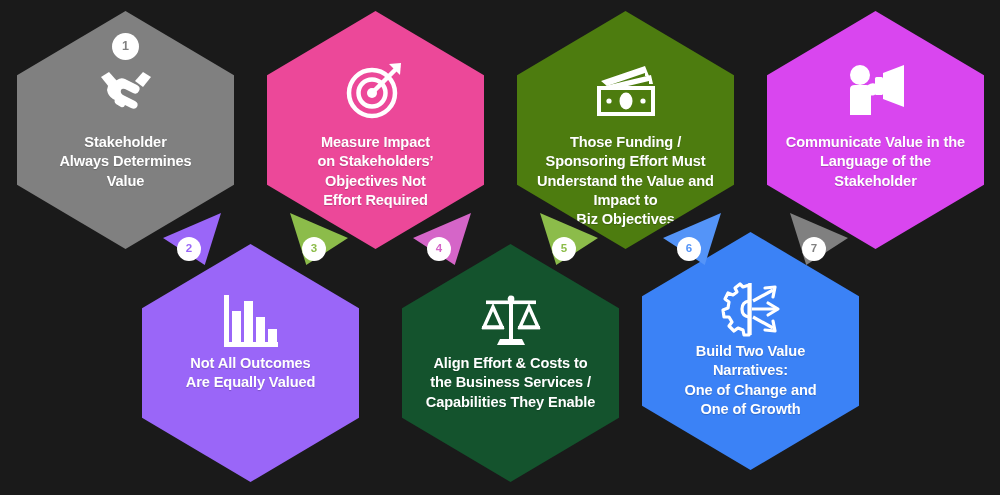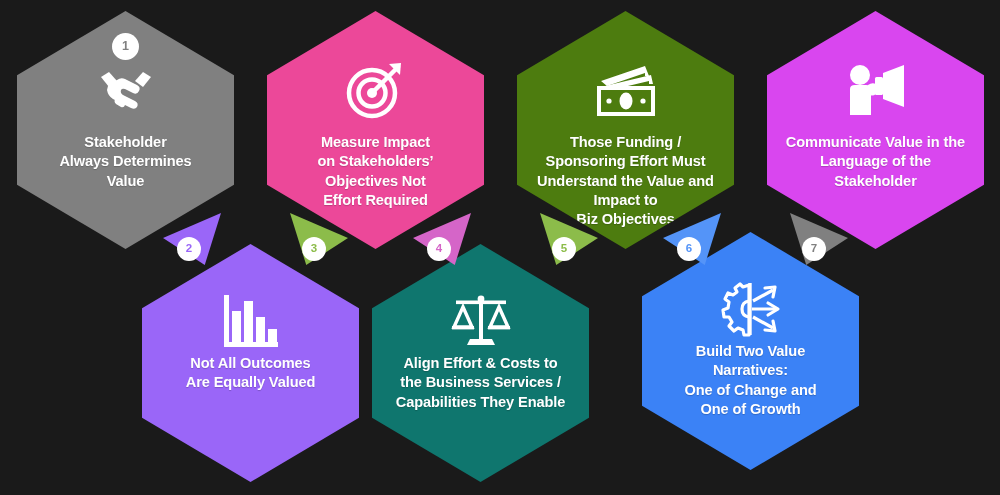--- a/index.html
+++ b/index.html
@@ -158,21 +158,21 @@
         <rect x="10" y="18" width="9" height="31"></rect>
         <rect x="22" y="8" width="9" height="41"></rect>
         <rect x="34" y="24" width="9" height="25"></rect>
         <rect x="46" y="36" width="9" height="13"></rect>
       </svg>
     </div>
     <div class="hex-label">Not All Outcomes
 Are Equally Valued</div>
   </div>
 
-  <div class="hex row-bot" style="left: 372px; top: 244px; background: #0f766e;">
+  <div class="hex row-bot" style="left: 402px; top: 244px; background: #14532d;">
     <div class="hex-icon">
       <svg width="62" height="56" viewBox="0 0 62 56" fill="#fff">
         <circle cx="31" cy="6" r="3.4"></circle>
         <rect x="29" y="9" width="4" height="38"></rect>
         <rect x="6" y="7.5" width="50" height="3.6"></rect>
         <path d="M13 14 L4 34 L22 34 Z" fill="none" stroke="#fff" stroke-width="3.4"></path>
         <rect x="2" y="33" width="22" height="3.4"></rect>
         <path d="M49 14 L40 34 L58 34 Z" fill="none" stroke="#fff" stroke-width="3.4"></path>
         <rect x="38" y="33" width="22" height="3.4"></rect>
         <path d="M20 46 L42 46 L45 52 L17 52 Z"></path>

